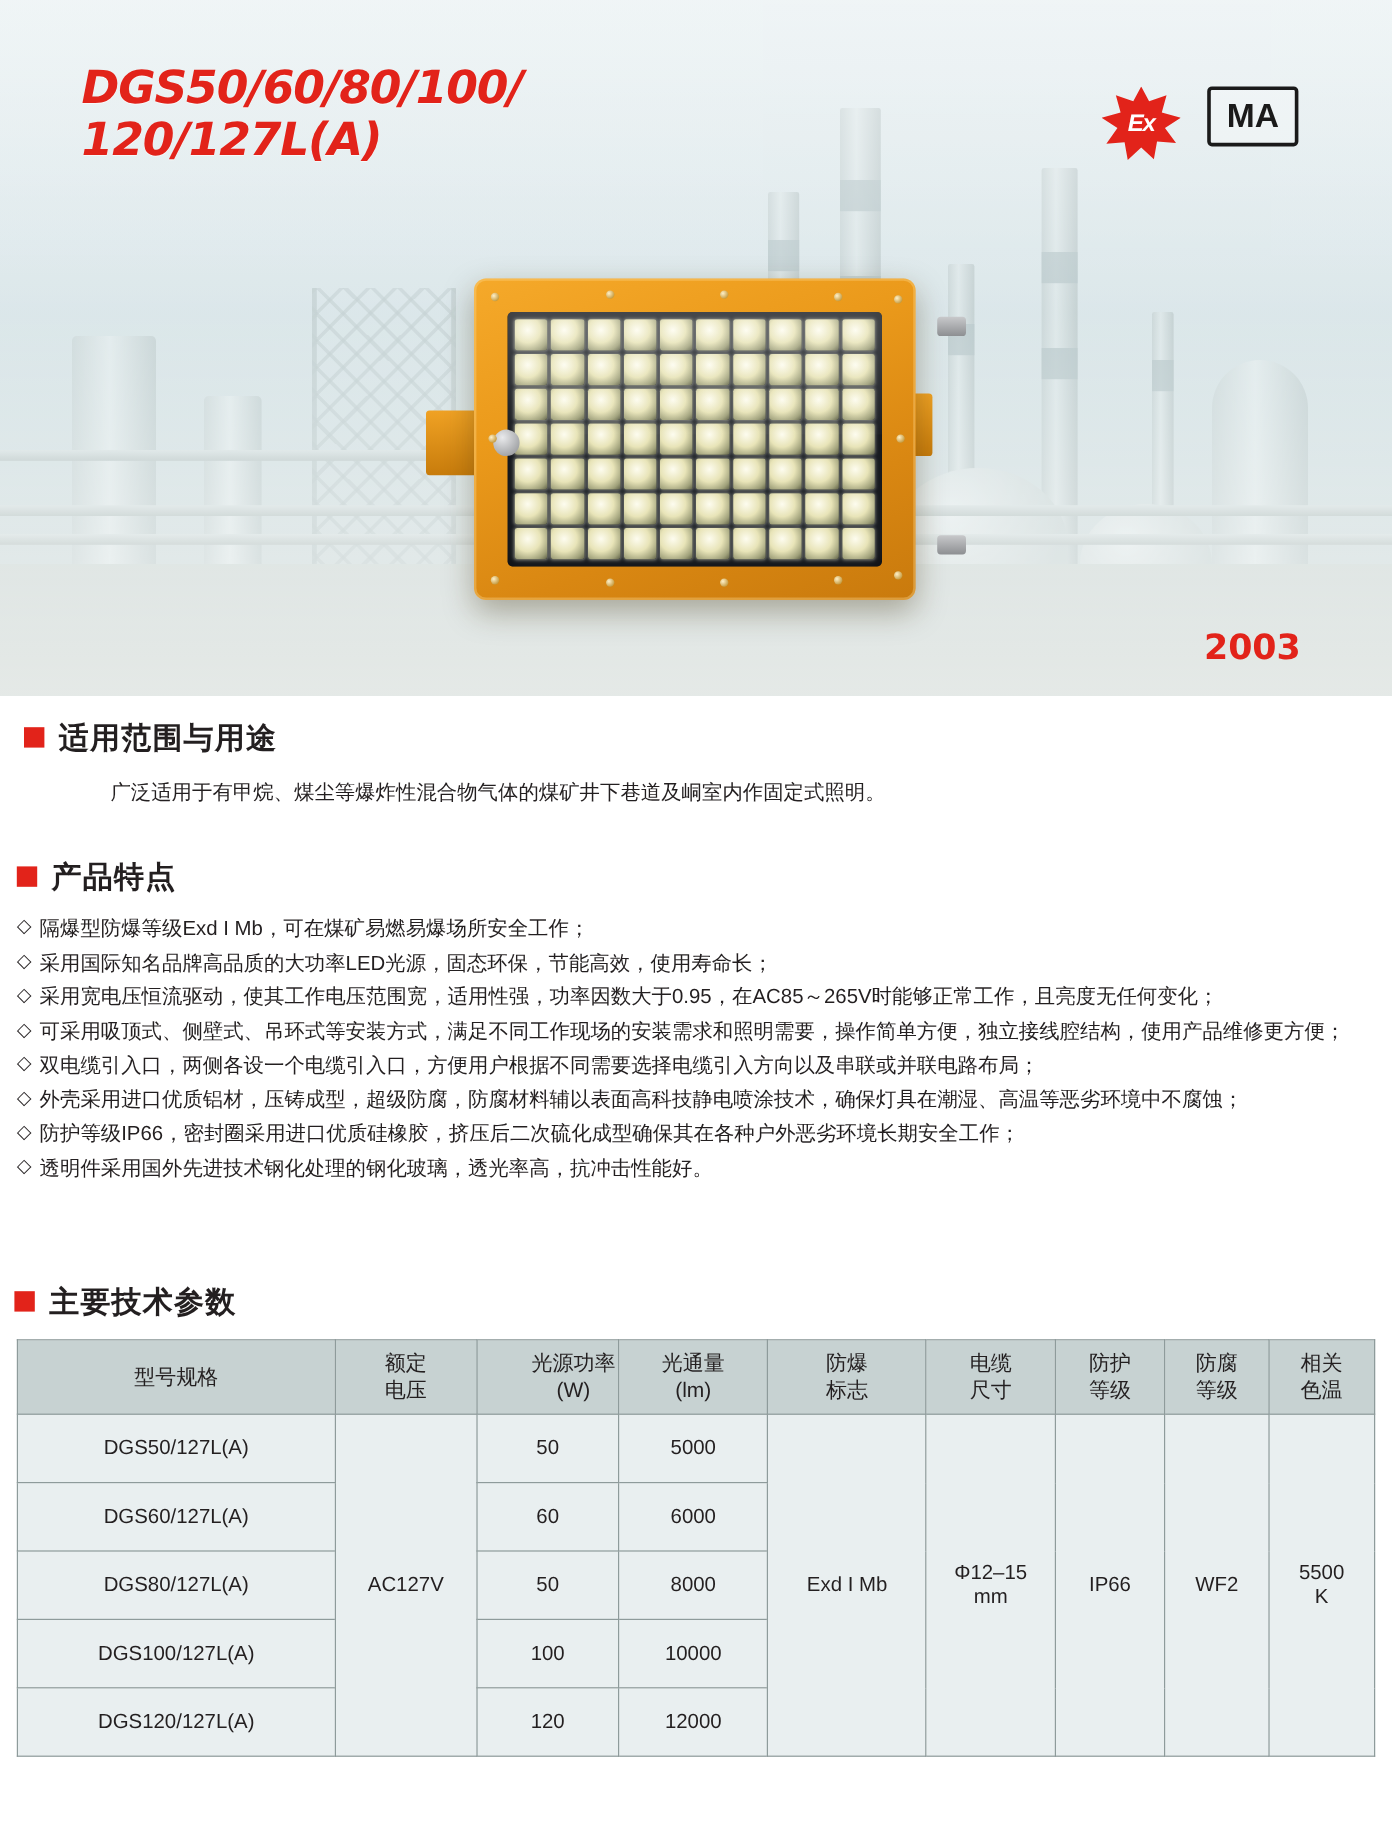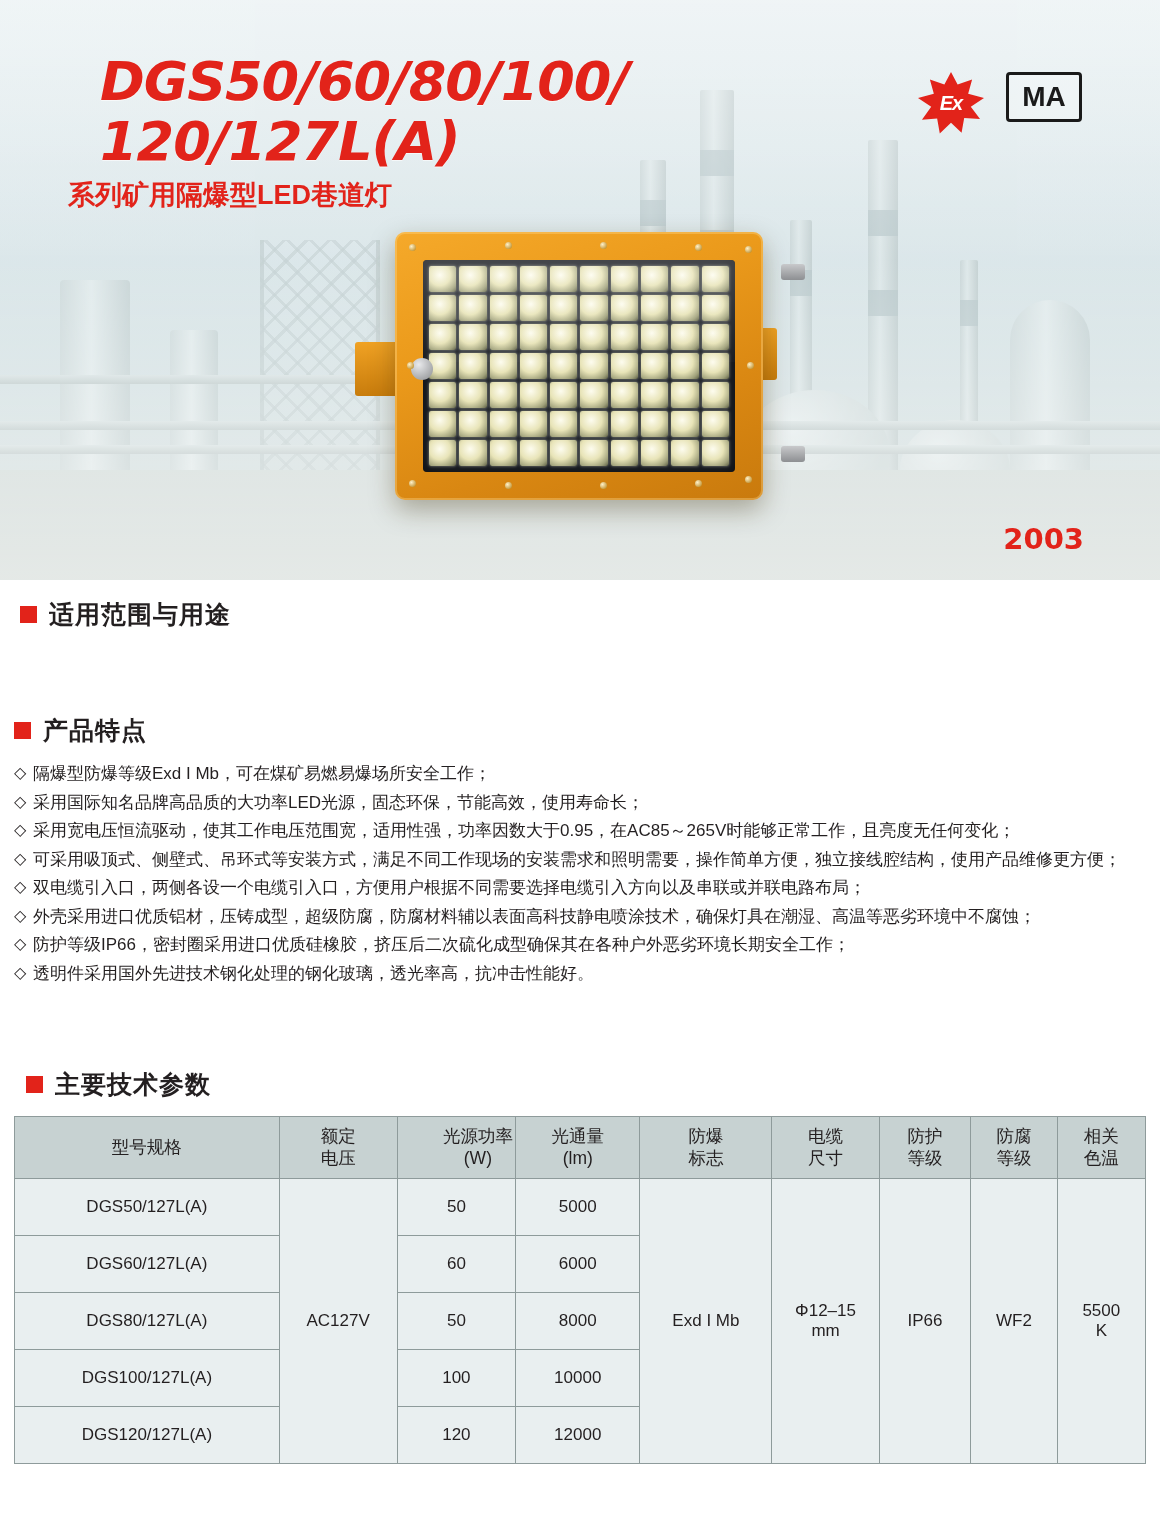--- a/index.html
+++ b/index.html
@@ -90,30 +90,29 @@
     background: linear-gradient(180deg, rgba(255,255,255,0.45) 0%, rgba(255,255,255,0.15) 45%, rgba(255,255,255,0.55) 100%);
   }
 
   .hero-title-wrap {
     position: absolute;
     left: 68px;
     top: 52px;
     z-index: 6;
   }
   .hero-title {
-    font-size: 54px;
+    font-size: 38px;
     font-weight: bold;
     color: #e2231a;
     line-height: 1.12;
     letter-spacing: -1px;
     font-style: italic;
     text-shadow: 0 1px 0 rgba(255,255,255,0.6);
     white-space: pre-line;
     font-family: "DejaVu Sans", sans-serif;
-    margin-left: 32px;
   }
   .hero-sub {
     margin-top: 4px;
     font-size: 27px;
     font-weight: bold;
     color: #e2231a;
     letter-spacing: 0px;
   }
 
   .badges {
@@ -288,21 +287,21 @@
     margin-bottom: 1px;
   }
   .feat .dia {
     flex: 0 0 auto;
     width: 19px;
     font-size: 16px;
     line-height: 1.62;
     color: #231f20;
   }
   .feat .txt { flex: 1 1 auto; }
-  .s-params { position: absolute; left: 26px; top: 488px; }
+  .s-params { position: absolute; left: 12px; top: 488px; }
 
   
   table.spec {
     position: absolute;
     left: 14px;
     top: 536px;
     width: 1132px;
     border-collapse: collapse;
     font-size: 17px;
   }
@@ -368,21 +367,20 @@
     <div class="pipe p3"></div>
     <div class="pipe p1"></div>
     <div class="pipe p2"></div>
     <div class="ground"></div>
   </div>
   <div class="hero-fade"></div>
 
   <div class="hero-title-wrap">
     <div class="hero-title">DGS50/60/80/100/
 120/127L(A)</div>
-    <div class="hero-sub">系列矿用隔爆型LED巷道灯</div>
   </div>
 
   <div class="badges">
     <div class="badge-ex">
       <div class="star"></div>
       <div class="lbl">Ex</div>
     </div>
     <div class="badge-ma">
       <div class="lbl">MA</div>
     </div>
@@ -487,20 +485,21 @@
 
   <div class="hero-code">2003</div>
 </div>
 
 <div class="content" style="position:relative; height:958px;">
 
   <div class="section-head s-usage">
     <div class="sq"></div>
     <div class="section-title">适用范围与用途</div>
   </div>
+  <div class="usage-text">广泛适用于有甲烷、煤尘等爆炸性混合物气体的煤矿井下巷道及峒室内作固定式照明。</div>
 
   <div class="section-head s-features">
     <div class="sq"></div>
     <div class="section-title">产品特点</div>
   </div>
 
   <div class="features">
     <div class="feat">
       <div class="dia">◇</div>
       <div class="txt">隔爆型防爆等级Exd I Mb，可在煤矿易燃易爆场所安全工作；</div>

